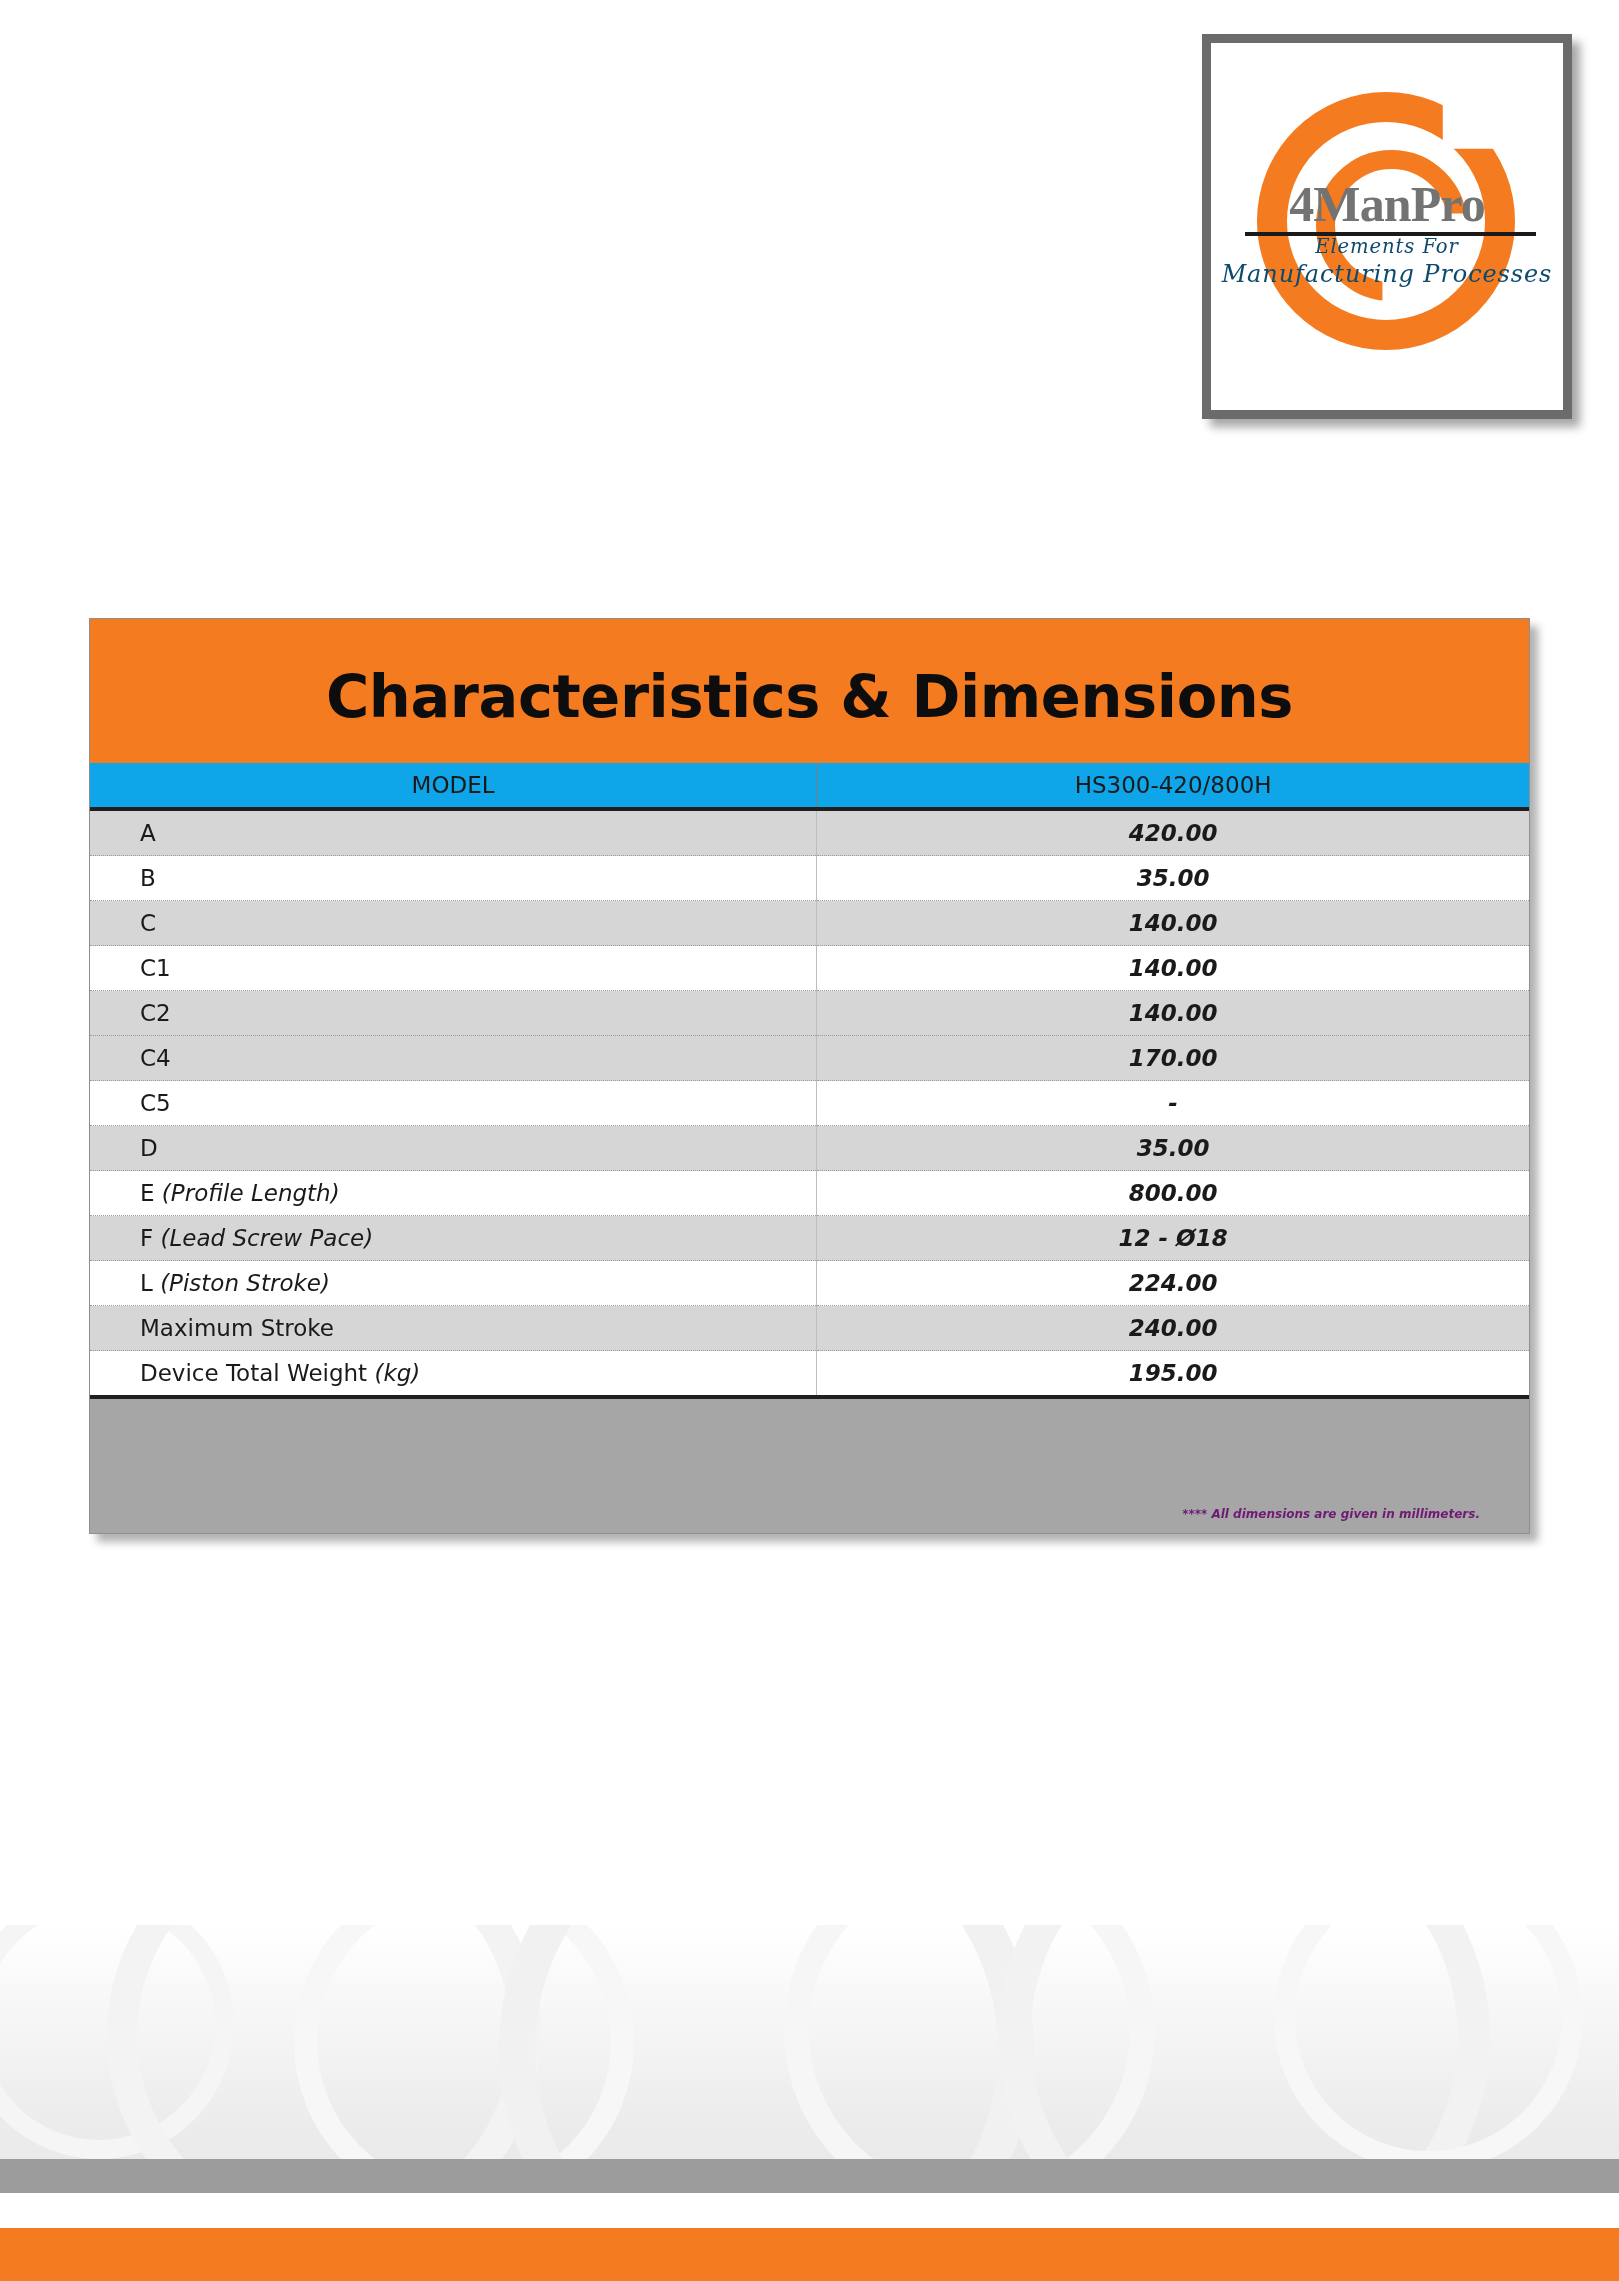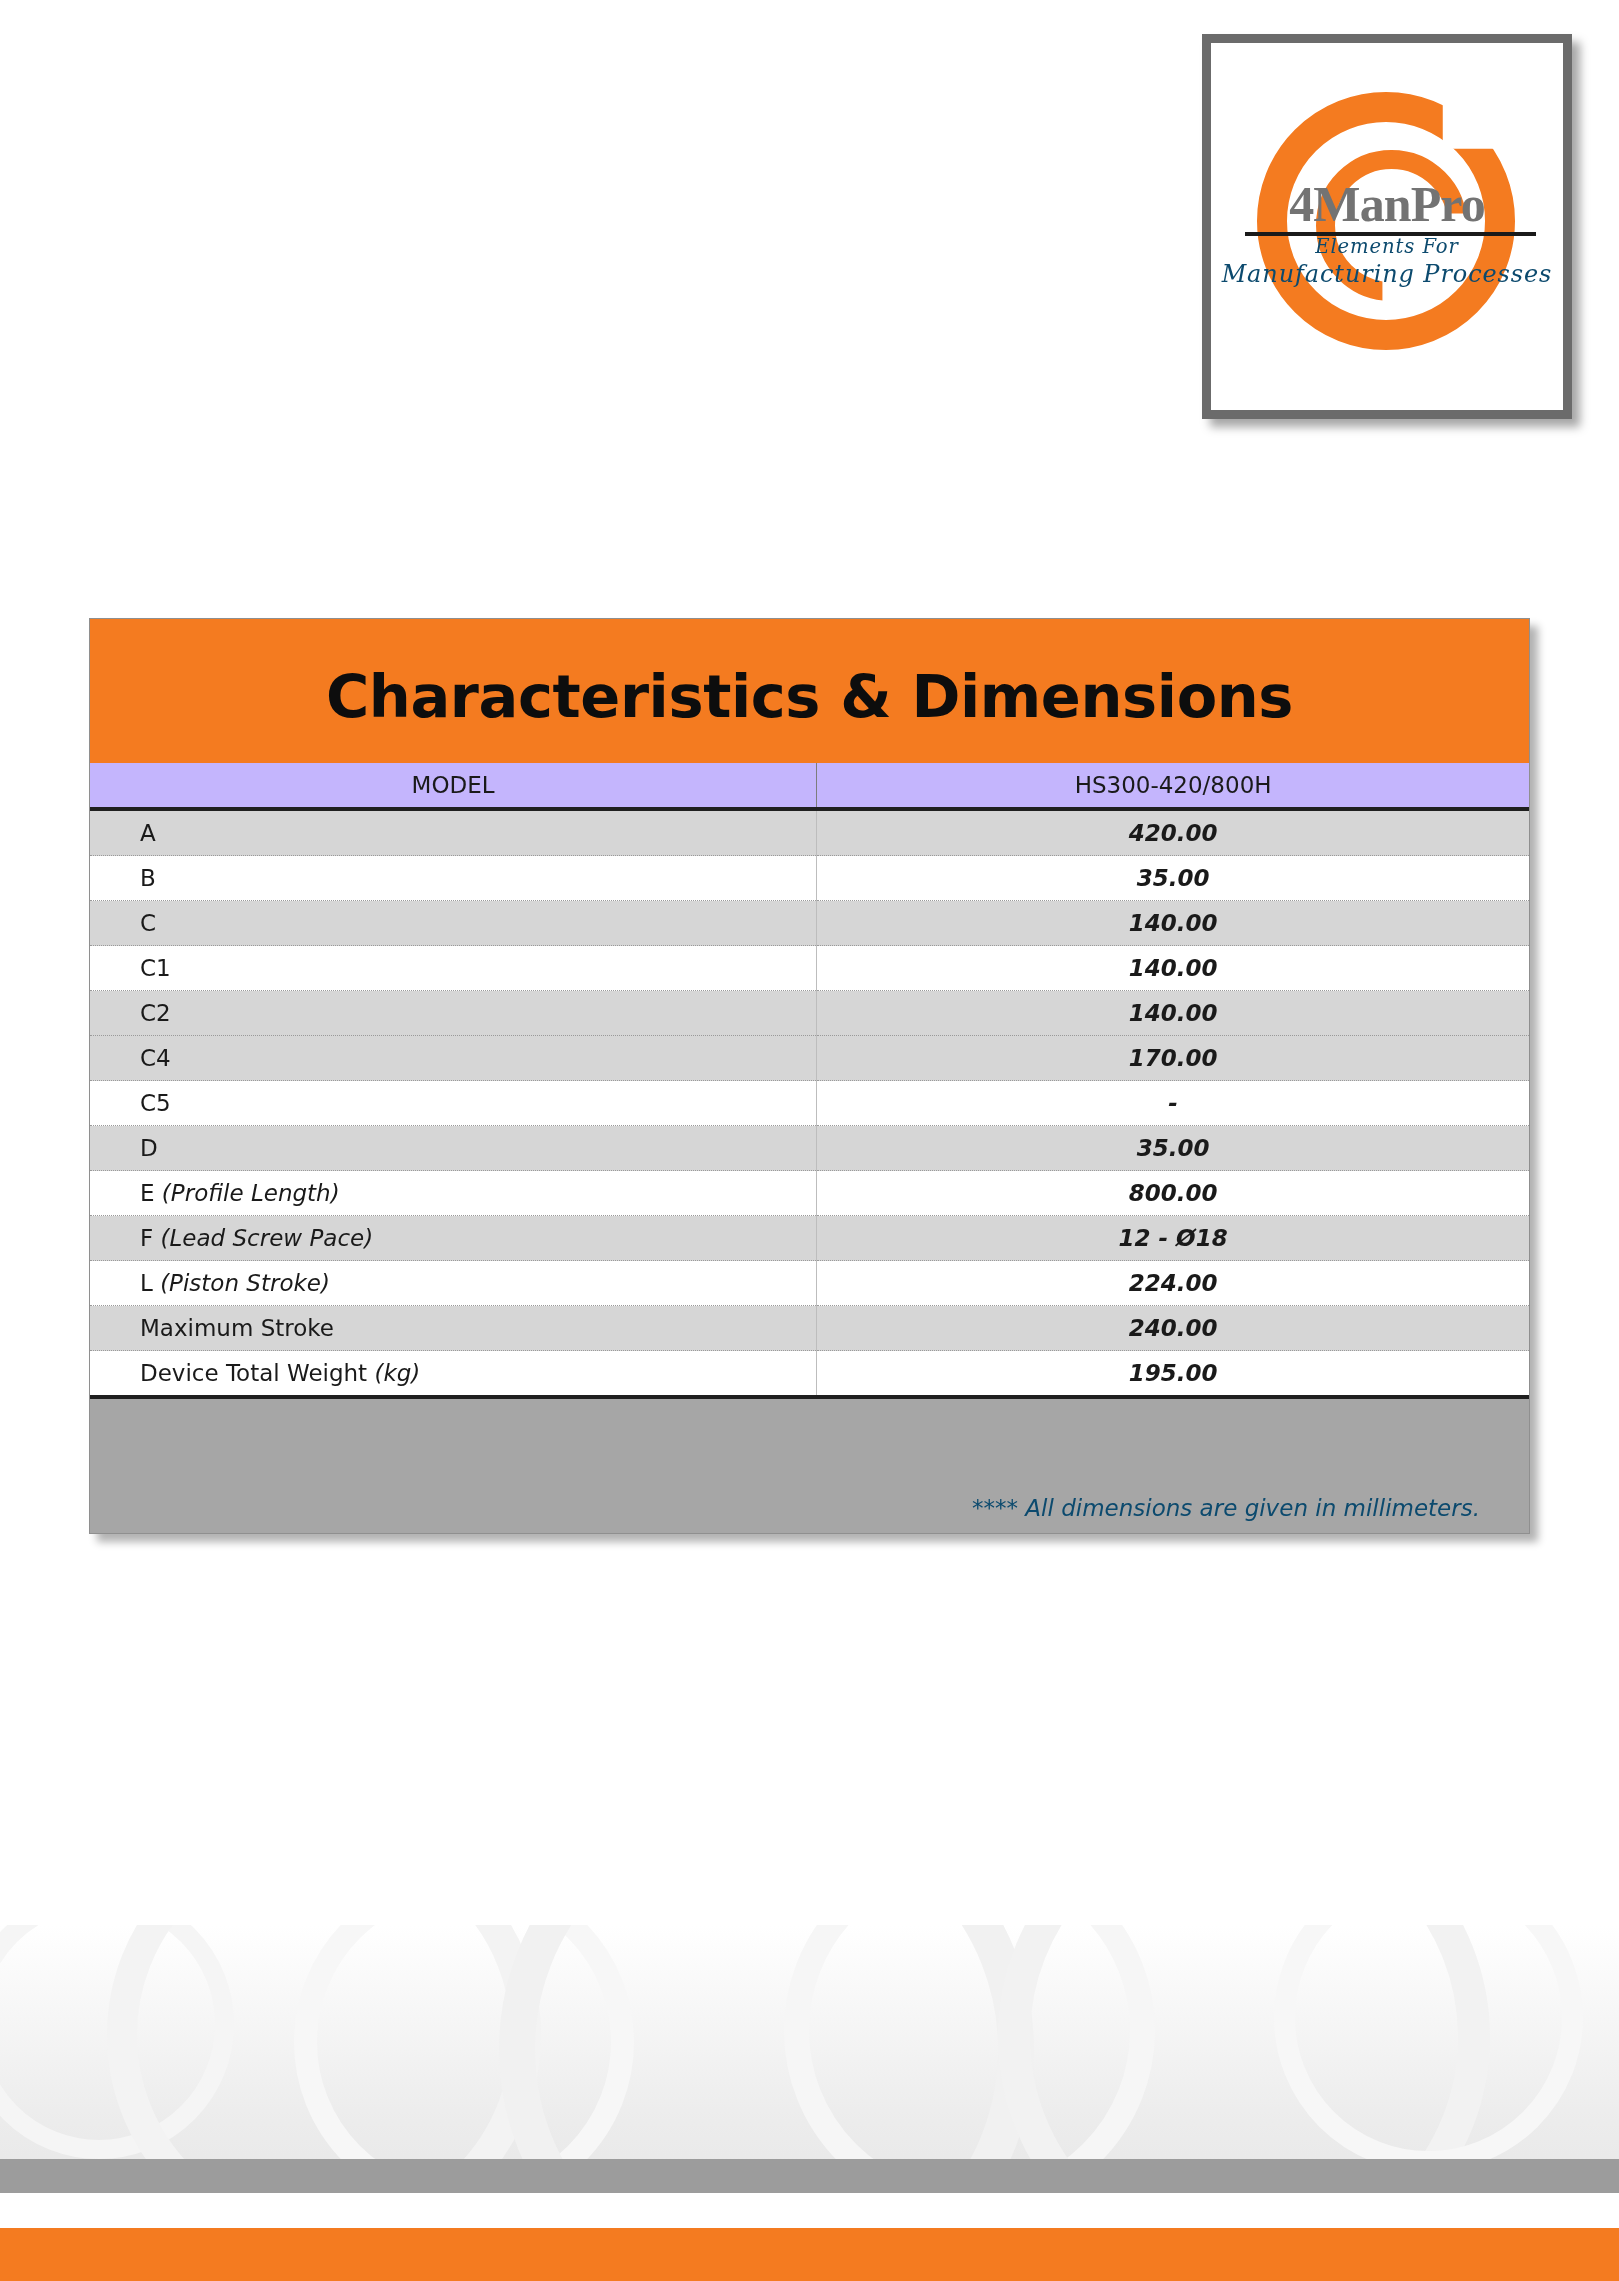--- a/index.html
+++ b/index.html
@@ -120,21 +120,21 @@
     border-collapse: collapse;
     table-layout: fixed;
   }
   table.spec td {
     font-size: 23px;
     color: #1a1a1a;
     height: 42px;
     vertical-align: middle;
   }
   .hdr td {
-    background: #c4b5fd;
+    background: #0ea5e9;
     text-align: center;
     font-size: 29px;
     color: #141414;
     height: 59px;
     border-bottom: 4.5px solid #1f1f1f;
     font-family: "DejaVu Sans", sans-serif;
   }
   .hdr td.left-cell { border-right: 1.8px solid #7d7d7d; }
 
   .label-cell {
@@ -162,24 +162,24 @@
   .after-table {
     border-top: 4.5px solid #1f1f1f;
     background: #a6a6a6;
     height: 134px;
     position: relative;
   }
   .footnote {
     position: absolute;
     right: 49px;
     bottom: 12.5px;
-    font-size: 23px;
+    font-size: 12px;
     font-style: italic;
-    font-weight: normal;
-    color: #0c4a6e;
+    font-weight: bold;
+    color: #701a75;
     font-family: "DejaVu Sans", sans-serif;
   }
 
   
   .bottom-band {
     position: absolute;
     left: 0;
     bottom: 0;
     width: 1619px;
     height: 356px;

